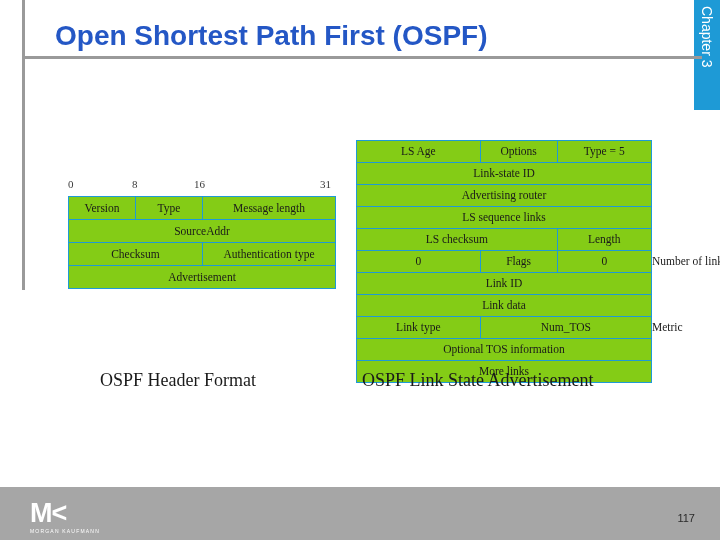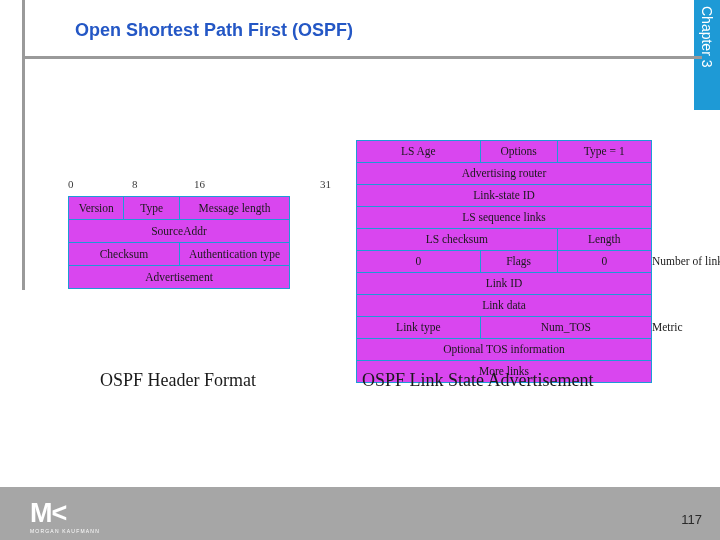--- a/index.html
+++ b/index.html
@@ -49,62 +49,61 @@
     width: 3px;
     height: 290px;
     background: #9a9a9a;
   }
 
   
   .title {
     position: absolute;
     left: 55px;
     top: 20px;
-    font-size: 18px;
+    font-size: 28px;
     color: #2457c5;
     font-weight: bold;
     letter-spacing: 0px;
     white-space: nowrap;
-    margin-left: 20px;
   }
   .title-rule {
     position: absolute;
     left: 22px;
     top: 56px;
     width: 680px;
     height: 3px;
     background: #9a9a9a;
   }
 
   
   .diagram {
     position: absolute;
     box-sizing: border-box;
   }
   .dtable {
     border-collapse: collapse;
     table-layout: fixed;
     width: 100%;
-    background: #d946ef;
+    background: #84cc16;
   }
   .dtable td {
     border: 1px solid #1e9ad6;
     font-size: 11px;
     color: #1a1a1a;
     text-align: center;
     padding: 1px 0 2px 0;
     font-family: "Liberation Serif", serif;
     white-space: nowrap;
   }
 
   
   #ospf-header-diagram {
     left: 68px;
     top: 196px;
-    width: 222px;
+    width: 268px;
   }
   #ospf-header-diagram .dtable td {
     height: 19px;
     font-size: 11.5px;
   }
   .bitscale {
     position: absolute;
     left: 68px;
     top: 178px;
     width: 262px;
@@ -163,23 +162,23 @@
     font-family: "Liberation Sans", sans-serif;
   }
   .logo .mk-sub {
     font-size: 5px;
     letter-spacing: 1.2px;
     margin-top: 2px;
     font-family: "Liberation Sans", sans-serif;
   }
   .page-number {
     position: absolute;
-    right: 18px;
+    right: 25px;
     top: 512px;
-    font-size: 13px;
+    font-size: 11px;
     color: #2a2a2a;
     font-family: "Liberation Sans", sans-serif;
   }
 </style>
 </head>
 <body>
 
 <div class="chapter-bar">
   <div class="chapter-text">Chapter 3</div>
 </div>
@@ -217,27 +216,27 @@
   </tbody>
     </table>
 </div>
 
 <div class="diagram" id="lsa-diagram">
   <table class="dtable">
     <tbody>
         <tr>
       <td style="width:42%">LS Age</td>
       <td style="width:26%">Options</td>
-      <td style="width:32%">Type = 1</td>
+      <td style="width:32%">Type = 5</td>
+    </tr>
+    <tr>
+      <td colspan="3">Link-state ID</td>
     </tr>
     <tr>
       <td colspan="3">Advertising router</td>
-    </tr>
-    <tr>
-      <td colspan="3">Link-state ID</td>
     </tr>
     <tr>
       <td colspan="3">LS sequence links</td>
     </tr>
     <tr>
       <td colspan="2">LS checksum</td>
       <td>Length</td>
     </tr>
     <tr>
       <td style="width:10%">0</td>

